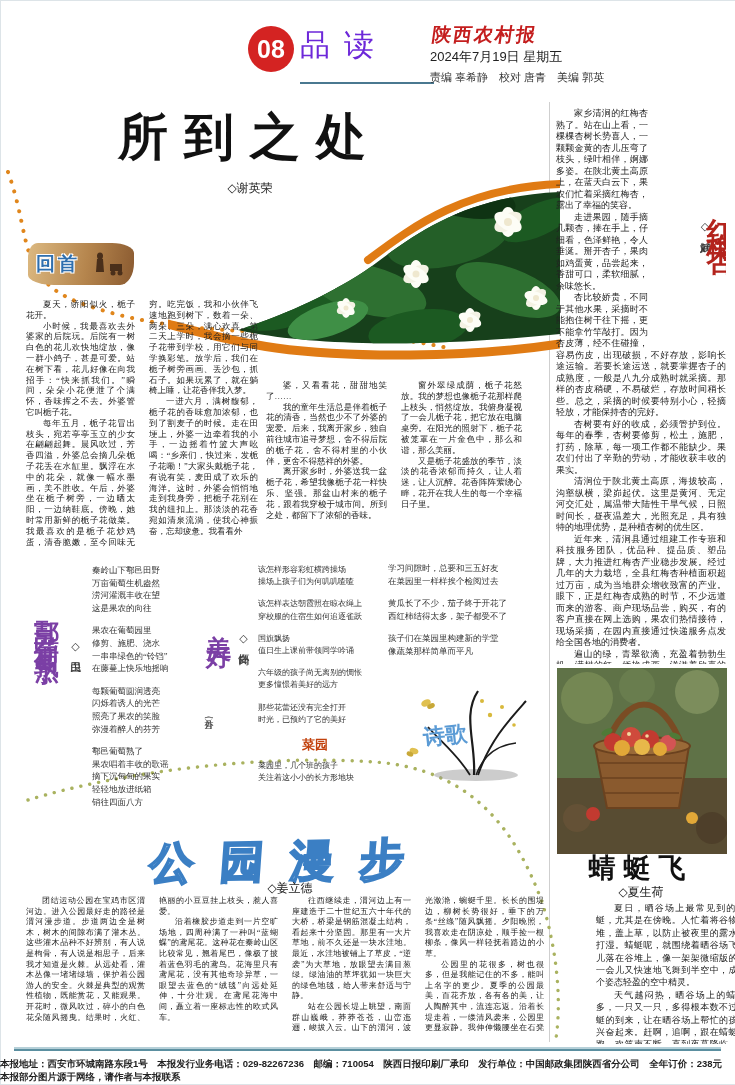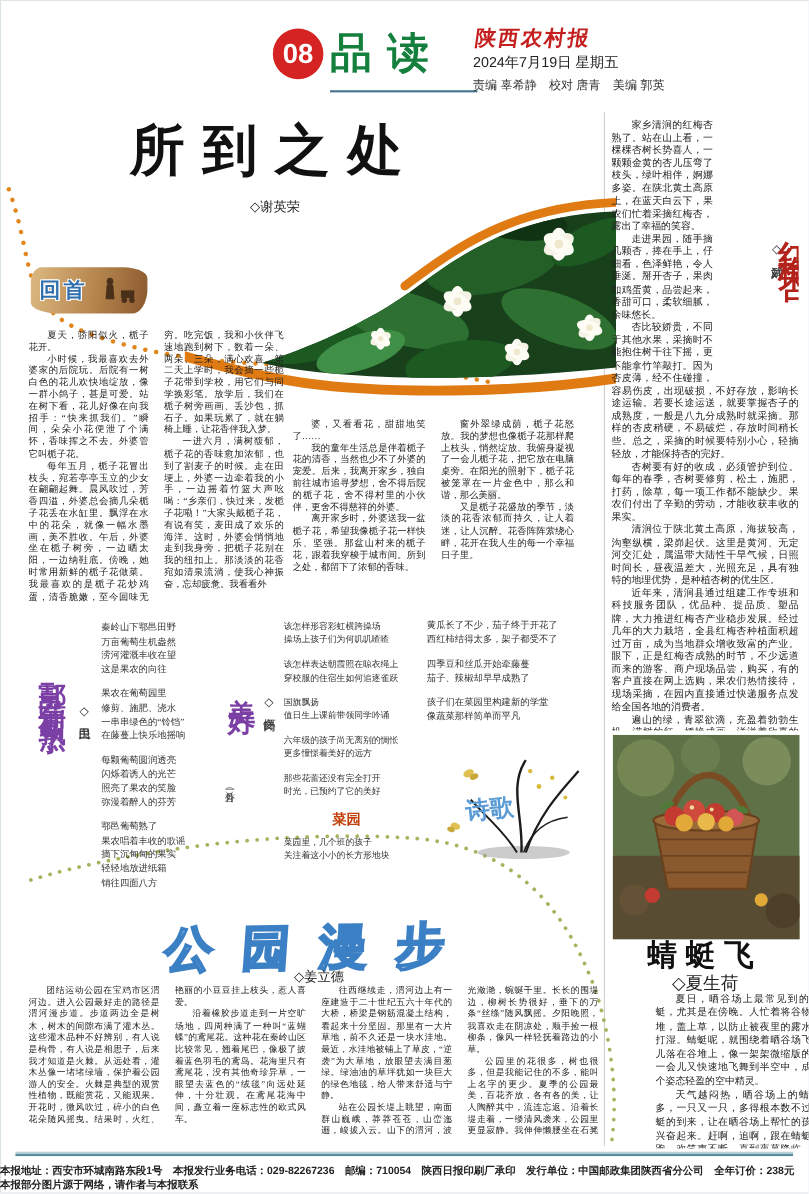--- a/index.html
+++ b/index.html
@@ -5,21 +5,21 @@
   html,body{margin:0;padding:0;background:#e9ecee;}
   .page{position:relative;width:735px;height:1085px;background:#ffffff;margin:0 auto;
         overflow:hidden;font-family:"Liberation Serif","DejaVu Serif",serif;color:#1c1c1c;
         box-shadow:inset 0 0 0 1px #dde4e8;padding-left:12px;}
   .abs{position:absolute;}
   .noptr{pointer-events:none;}
   
   .badge{width:46px;height:46px;border-radius:50%;background:#d42322;color:#fff;
          display:flex;align-items:center;justify-content:center;font-size:25px;font-weight:bold;
          font-family:"Liberation Sans",sans-serif;}
-  .section-title{font-size:38px;font-weight:bold;color:#15803d;letter-spacing:14px;line-height:1;}
+  .section-title{font-size:30px;font-weight:normal;color:#6d28d9;letter-spacing:14px;line-height:1;}
   .section-rule{height:2px;background:#4a7890;}
   .brand{font-size:19px;font-weight:bold;color:#c41e1e;transform:skewX(-8deg);letter-spacing:2px;}
   .dateline{font-size:13px;color:#222;font-family:"Liberation Sans",sans-serif;}
   .staffline{font-size:11px;color:#333;font-family:"Liberation Sans",sans-serif;}
   
   .main-title{font-size:50px;font-weight:bold;letter-spacing:16px;text-align:center;color:#111;}
   .author{font-size:12px;text-align:center;color:#222;}
   .bodytext{font-size:8.5px;line-height:10.8px;text-align:justify;text-justify:inter-character;color:#222;}
   .bodytext p{margin:0;text-indent:2em;}
   .cols2{column-count:2;column-gap:14px;}
@@ -256,24 +256,24 @@
         </div>
       <div class="poem-subtitle">菜园</div>
       <div class="stanzas poemtext-s">
           <div class="stanza">菜园里，几个班的孩子
 关注着这小小的长方形地块</div>
         </div>
     </div>
   </div>
 
   <div class="abs stanzas poemtext" style="left:388px;top:562px;width:156px;">
+      <div class="stanza">学习间隙时，总要和三五好友
+在菜园里一样样挨个检阅过去</div>
       <div class="stanza">黄瓜长了不少，茄子终于开花了
 西红柿结得太多，架子都受不了</div>
-      <div class="stanza">四季豆和丝瓜开始牵藤蔓
-茄子、辣椒却早早成熟了</div>
       <div class="stanza">孩子们在菜园里构建新的学堂
 像蔬菜那样简单而平凡</div>
     </div>
 
   <svg class="abs noptr" style="left:398px;top:685px;" width="150" height="100">
     <ellipse cx="78" cy="90" rx="42" ry="6" fill="#999" opacity="0.5"></ellipse>
     <path d="M76,90 C78,58 64,30 80,6" fill="none" stroke="#1c1c1c" stroke-width="2.2"></path>
     <path d="M80,90 C92,55 112,34 128,16" fill="none" stroke="#1c1c1c" stroke-width="2"></path>
     <path d="M72,90 C60,70 42,56 30,42" fill="none" stroke="#1c1c1c" stroke-width="1.8"></path>
     <path d="M78,90 C86,68 102,60 118,58" fill="none" stroke="#1c1c1c" stroke-width="1.4"></path>
@@ -294,21 +294,21 @@
   <div class="abs author" style="left:110px;top:880px;width:360px;font-size:12px;">◇姜立德</div>
   <div class="abs smallbody cols4" style="left:26px;top:896px;width:518px;height:148px;overflow:hidden;">
       <p>团结运动公园在宝鸡市区渭河边。进入公园最好走的路径是渭河漫步道。步道两边全是树木，树木的间隙布满了灌木丛。这些灌木品种不好辨别，有人说是枸骨，有人说是相思子，后来我才知道是火棘。从远处看，灌木丛像一堵堵绿墙，保护着公园游人的安全。火棘是典型的观赏性植物，既能赏花，又能观果。开花时，微风吹过，碎小的白色花朵随风摇曳。结果时，火红、艳丽的小豆豆挂上枝头，惹人喜爱。</p>
       <p>沿着橡胶步道走到一片空旷场地，四周种满了一种叫“蓝蝴蝶”的鸢尾花。这种花在秦岭山区比较常见，翘着尾巴，像极了披着蓝色羽毛的鸢鸟。花海里只有鸢尾花，没有其他奇珍异草，一眼望去蓝色的“绒毯”向远处延伸，十分壮观。在鸢尾花海中间，矗立着一座标志性的欧式风车。</p>
       <p>往西继续走，渭河边上有一座建造于二十世纪五六十年代的大桥，桥梁是钢筋混凝土结构，看起来十分坚固。那里有一大片草地，前不久还是一块水洼地。最近，水洼地被铺上了草皮，“逆袭”为大草地，放眼望去满目葱绿。绿油油的草坪犹如一块巨大的绿色地毯，给人带来舒适与宁静。</p>
       <p>站在公园长堤上眺望，南面群山巍峨，莽莽苍苍，山峦迤逦，峻拔入云。山下的渭河，波光潋滟，蜿蜒千里。长长的围堤边，柳树长势很好，垂下的万条“丝绦”随风飘摇。夕阳晚照，我喜欢走在阴凉处，顺手捡一根柳条，像风一样轻抚着路边的小草。</p>
       <p>公园里的花很多，树也很多，但是我能记住的不多，能叫上名字的更少。夏季的公园最美，百花齐放，各有各的美，让人陶醉其中，流连忘返。沿着长堤走着，一缕清风袭来，公园里更显寂静。我伸伸懒腰坐在石凳上，望向远处万家灯火，感觉这个闹市边上的公园更美了。</p>
     </div>
 
   <div class="abs qt-title" style="left:556px;top:850px;width:170px;">蜻蜓飞</div>
-  <div class="abs author" style="left:556px;top:884px;width:170px;font-size:16px;">◇夏生荷</div>
+  <div class="abs author" style="left:556px;top:884px;width:170px;font-size:12px;">◇夏生荷</div>
   <div class="abs qt-body" style="left:556px;top:902px;width:170px;height:142px;overflow:hidden;">
       <p>夏日，晒谷场上最常见到的便是蜻蜓，尤其是在傍晚。人忙着将谷物聚拢成堆，盖上草，以防止被夜里的露水或雨水打湿。蜻蜓呢，就围绕着晒谷场飞，一会儿落在谷堆上，像一架架微缩版的飞机，一会儿又快速地飞舞到半空中，成了一个个姿态轻盈的空中精灵。</p>
       <p>天气越闷热，晒谷场上的蜻蜓就越多，一只又一只，多得根本数不过来。蜻蜓的到来，让在晒谷场上帮忙的孩子们也兴奋起来。赶啊，追啊，跟在蜻蜓后面奔跑，欢笑声不断。直到夜幕降临，听到母亲的呼唤声，孩子们才依依不舍地离开。</p>
     </div>
 
   <div class="abs footer-rule" style="left:14px;top:1047px;width:707px;"></div>
   <div class="abs footer-text" style="left:0;top:1058px;width:735px;">本报地址：西安市环城南路东段1号　本报发行业务电话：029-82267236　邮编：710054　陕西日报印刷厂承印　发行单位：中国邮政集团陕西省分公司　全年订价：238元　本报部分图片源于网络，请作者与本报联系</div>
 
 </div>
 

